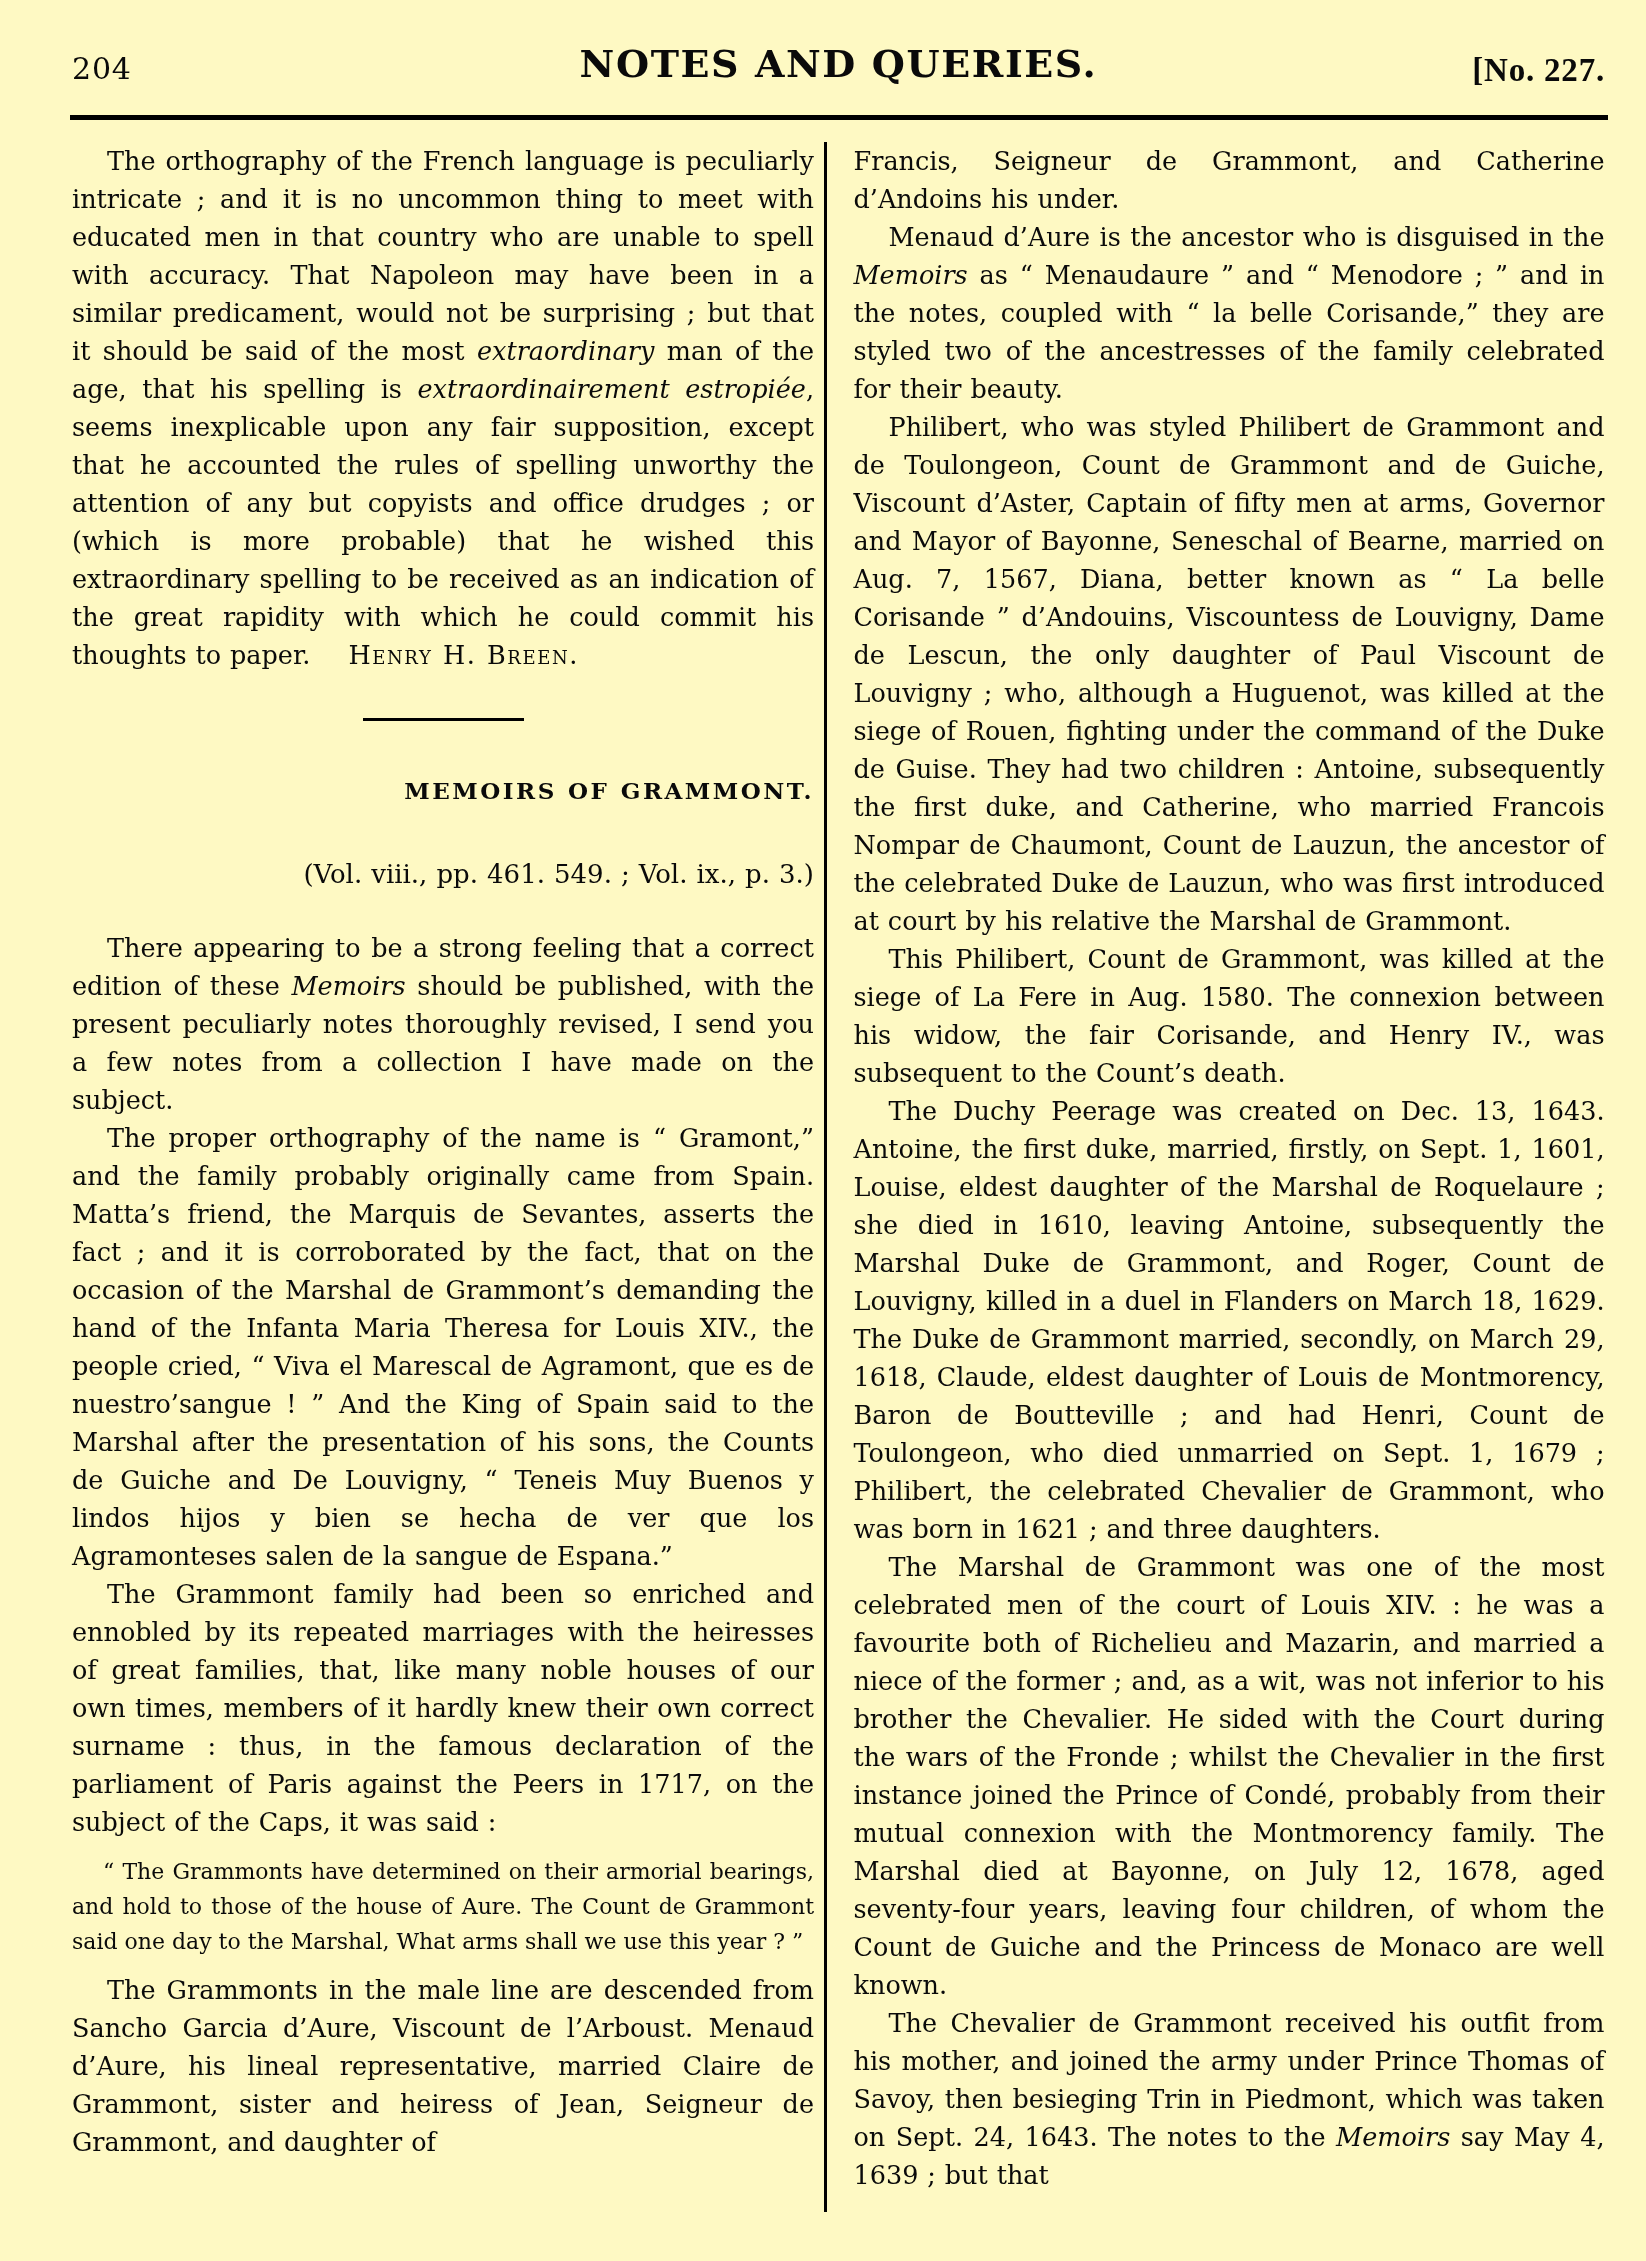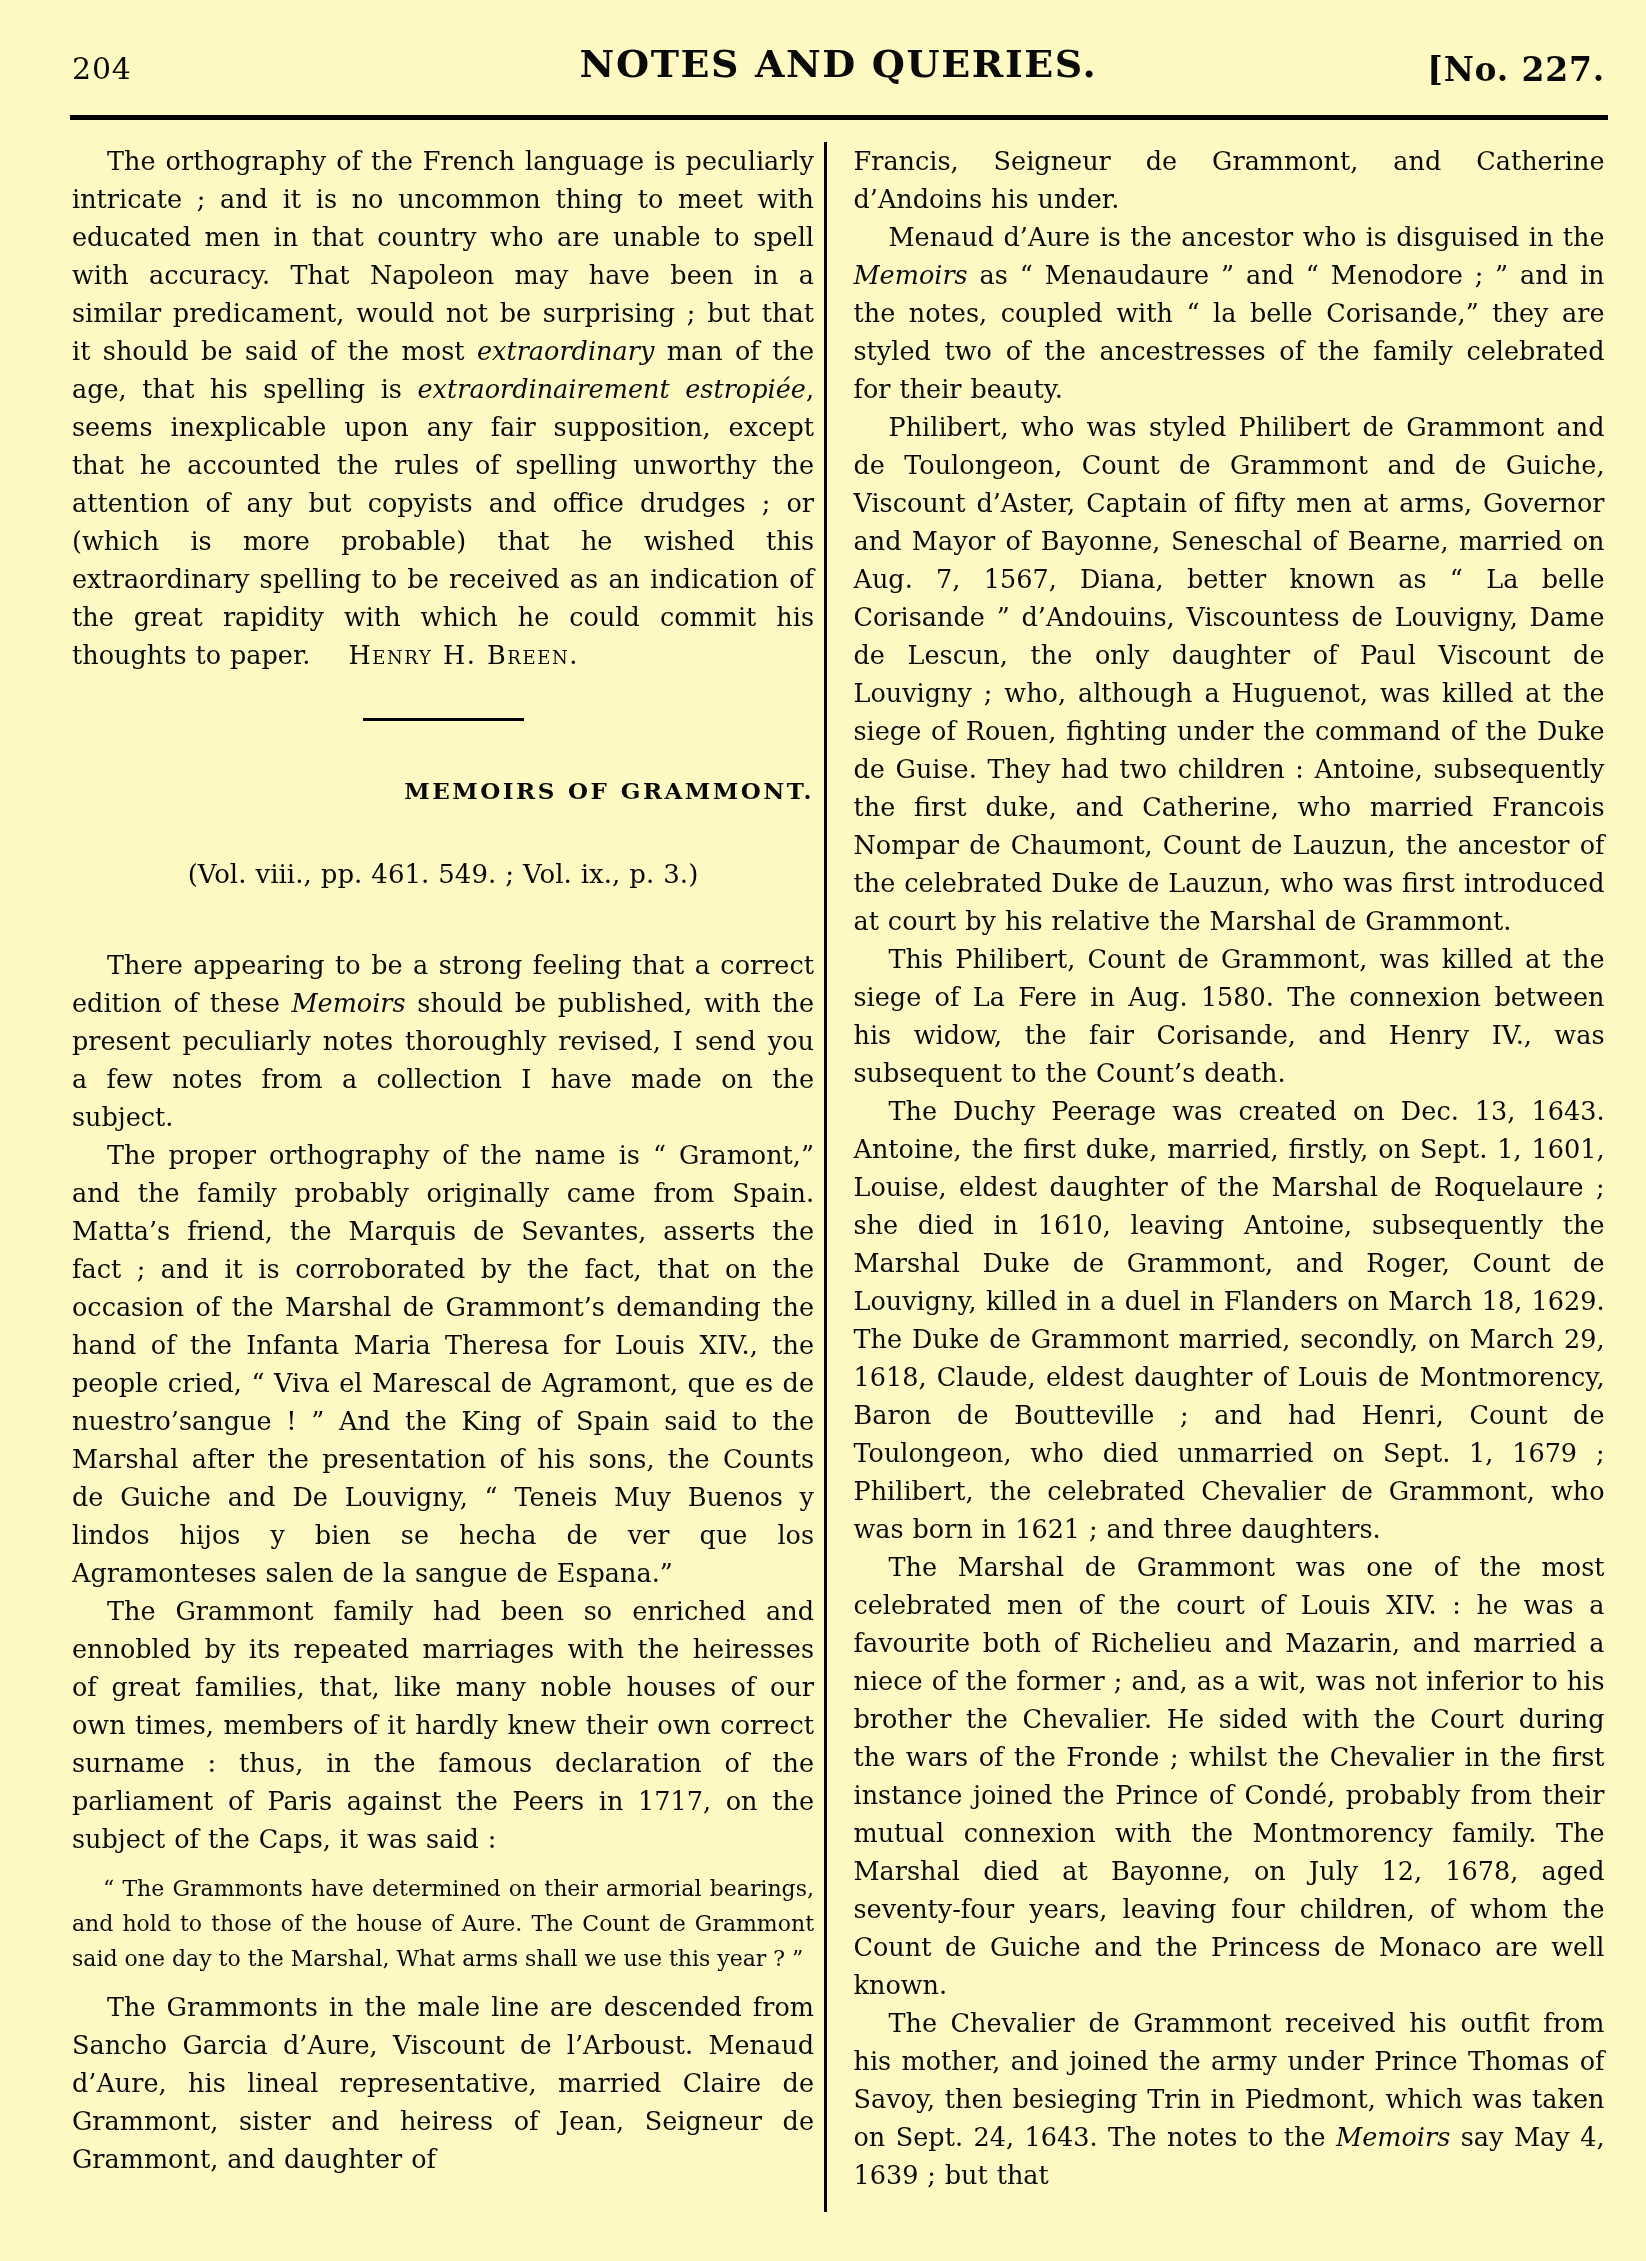--- a/index.html
+++ b/index.html
@@ -17,21 +17,21 @@
   .page-number{
     position:absolute;left:0;bottom:0;
     font-size:30px;letter-spacing:0.8px;
   }
   .journal-title{
     position:absolute;left:50%;transform:translateX(-50%);bottom:0;
     font-size:38px;font-weight:bold;letter-spacing:1.6px;white-space:nowrap;
   }
   .issue-number{
     position:absolute;right:0;bottom:-3.3px;
-    font-size:33px;font-weight:bold;letter-spacing:0.8px;white-space:nowrap;
+    font-size:33px;font-weight:bold;letter-spacing:0.8px;white-space:nowrap;font-family:Liberation Serif, serif;
   }
   .header-rule{
     position:absolute;top:115px;left:70px;width:1538px;height:5px;
     background:#000;
   }
   .columns{
     position:absolute;top:142px;left:72px;width:1533px;height:2120px;
     display:flex;
   }
   .col{flex:0 0 auto;}
@@ -65,23 +65,23 @@
     margin:44px auto 51px auto;
   }
   .section-heading{
     text-align:right;
     font-size:23px;letter-spacing:2.5px;
     margin:0 0 45px 0;
     text-indent:0;
     font-weight:bold;
   }
   .section-ref{
-    text-align:center;
+    text-align:right;
     font-size:26px;
-    margin:0 0 53px 0;
+    margin:0 0 36px 0;
     text-indent:0;
   }
 </style>
 </head>
 <body>
 
 <div class="page">
 
   <div class="header">
     <span class="page-number">204</span>

